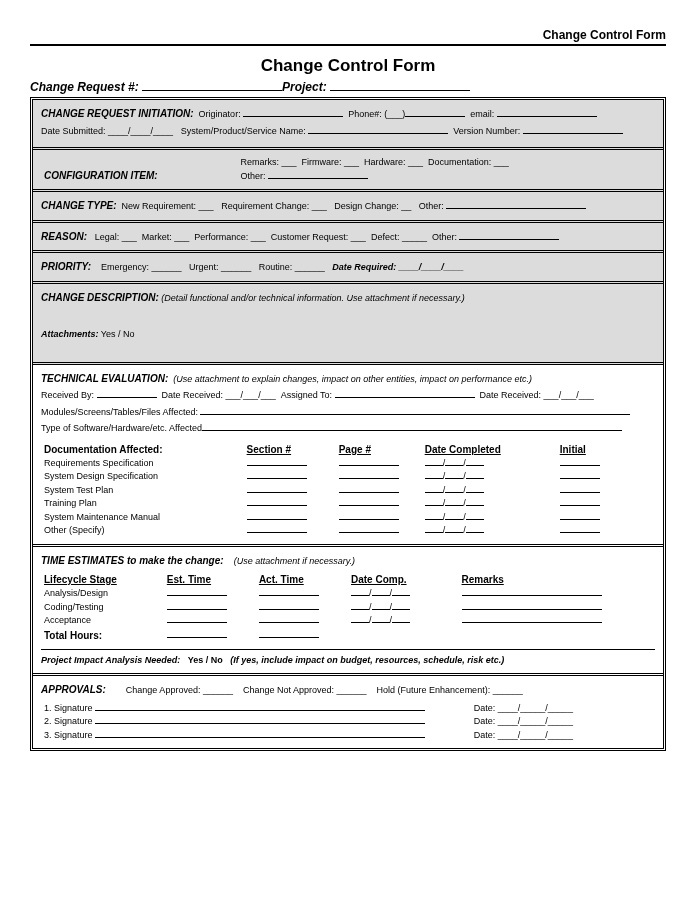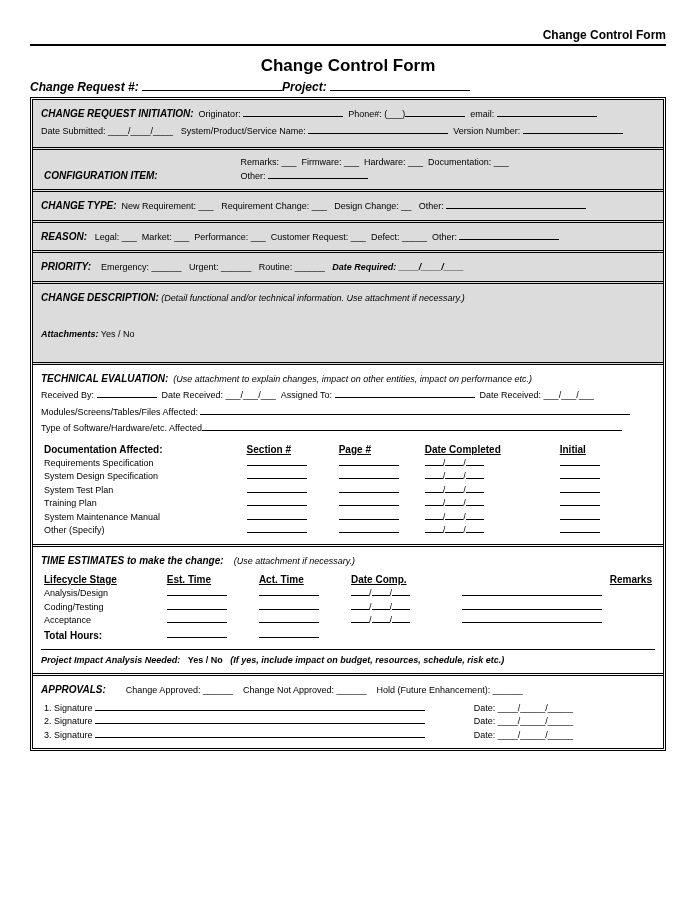--- a/index.html
+++ b/index.html
@@ -140,21 +140,21 @@
 
 <div class="sec">
 <div class="row"><span class="hlbl">TIME ESTIMATES to make the change:</span>&nbsp;&nbsp;&nbsp;&nbsp;<span class="note">(Use attachment if necessary.)</span></div>
 <table style="margin-top:4px">
 <tbody>
             <tr>
               <th class="th" style="width:20%">Lifecycle Stage</th>
               <th class="th" style="width:15%">Est. Time</th>
               <th class="th" style="width:15%">Act. Time</th>
               <th class="th" style="width:18%">Date Comp.</th>
-              <th class="th" style="text-align:right">Remarks</th>
+              <th class="th" style="text-align:left">Remarks</th>
             </tr>
 </tbody>
           <tbody id="timerows">
             <tr>
               <td>Analysis/Design</td>
               <td><span class="ulm"></span></td>
               <td><span class="ulm"></span></td>
               <td><span class="uls"></span>/<span class="uls"></span>/<span class="uls"></span></td>
               <td><span class="ulxl"></span></td>
             </tr>

